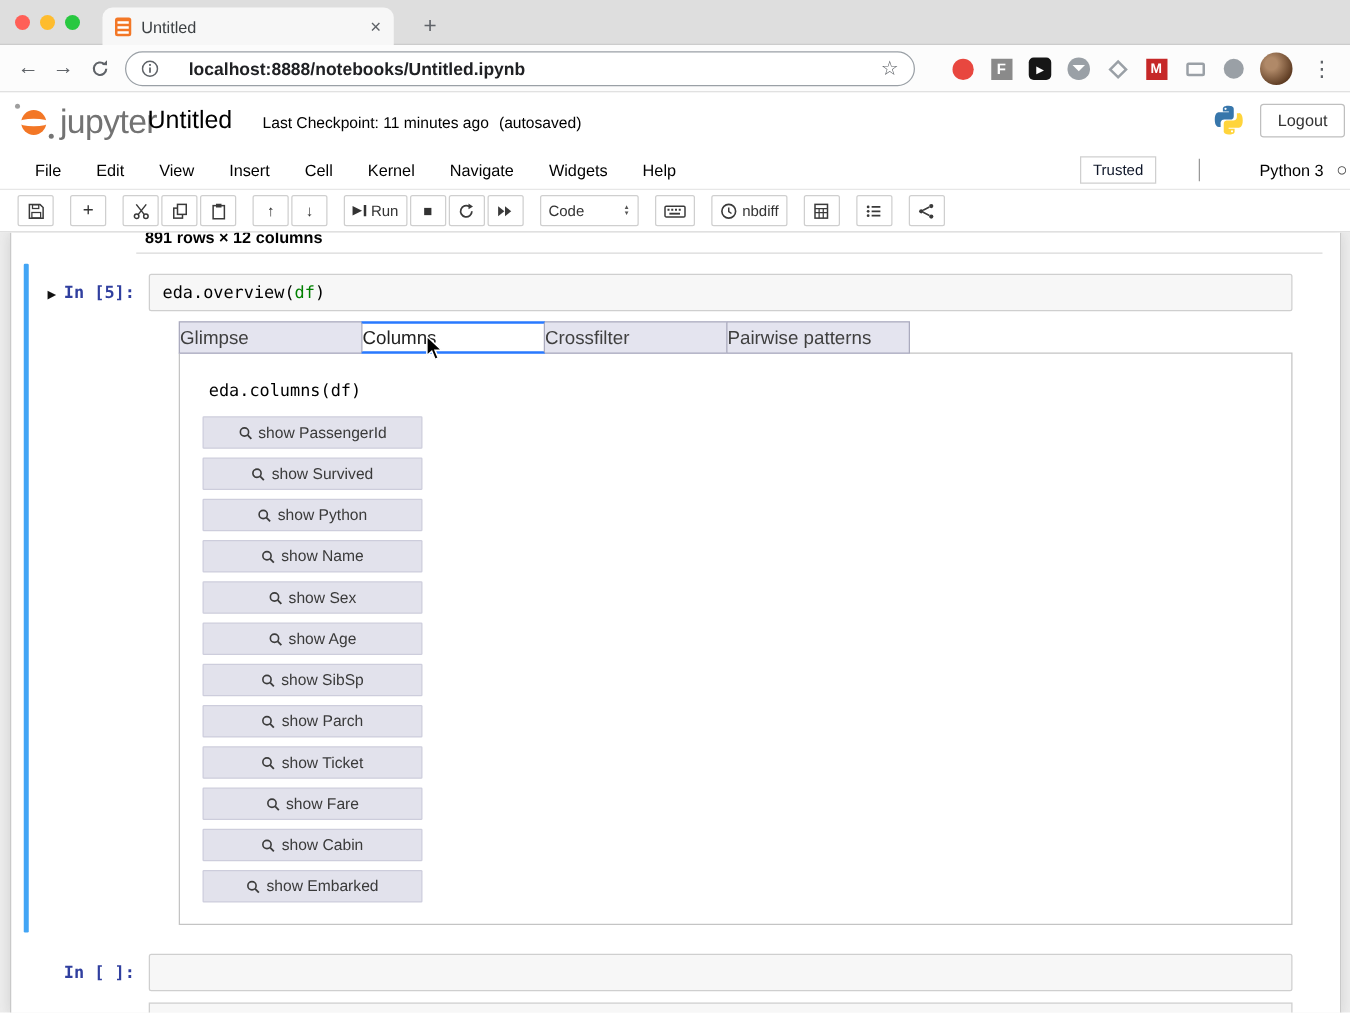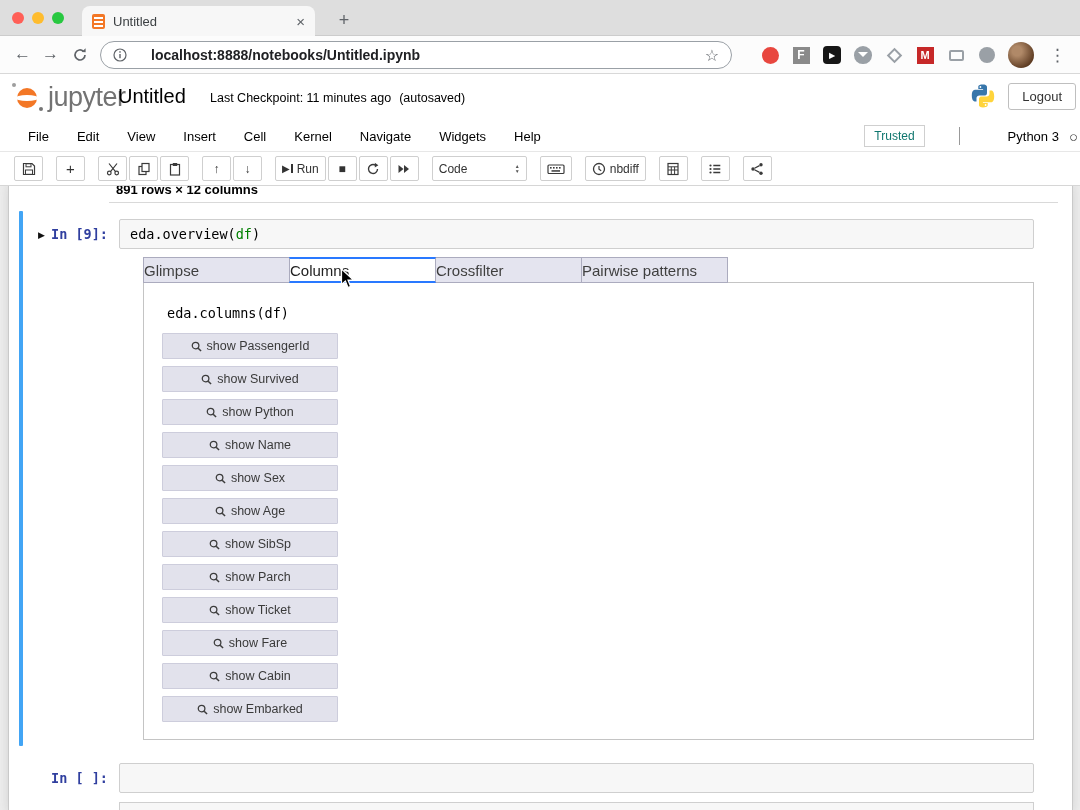--- a/index.html
+++ b/index.html
@@ -48,34 +48,34 @@
   .jtitle { position:absolute; left:118px; top:11px; font-size:20px; color:#000; }
   .jcheckpoint { position:absolute; left:210px; top:17px; font-size:12.5px; color:#000; }
   .jautosaved { margin-left:8px; }
   .pylogo { position:absolute; right:84px; top:9px; }
   .logout { position:absolute; right:4px; top:9px; padding:5px 13px; border:1px solid #BFBFBF; border-radius:3px; font-size:13px; color:#333; background:#fff; }
   
   .menubar { position:absolute; top:121px; left:0; right:0; height:31px; background:#fff; border-bottom:1px solid #E7E7E7;
     display:flex; align-items:center; padding-left:28px; gap:28px; font-size:13px; }
   .menu-item { white-space:nowrap; }
   .menu-right { position:absolute; right:2px; top:0; height:100%; display:flex; align-items:center; gap:10px; }
-  .trusted { border:1px solid #CFCFCF; padding:3px 9px; font-size:12px; color:#0f766e; margin-right:24px; background:#fff; }
+  .trusted { border:1px solid #CFCFCF; padding:3px 9px; font-size:12px; color:#0f172a; margin-right:24px; background:#fff; }
   .kdivider { width:1px; height:18px; background:#999; }
   .kernel-name { font-size:13px;padding-left:38px; }
   .kernel-circle { font-size:15px; color:#444; }
   
   .toolbar { position:absolute; top:152px; left:0; right:0; height:34px; background:#fff; border-bottom:1px solid #D6D6D6;
     display:flex; align-items:center; padding-left:14px; }
   .tgroup { display:flex; gap:2px; margin-right:13px; }
   .tbtn { min-width:29px; height:25px; border:1px solid #CFCFCF; border-radius:2px; background:#fff; color:#333;
     display:inline-flex; align-items:center; justify-content:center; font-size:12px; padding:0 6px; gap:4px; font-family:"Liberation Sans",sans-serif; }
   .tbtn svg { display:block; }
   .glyph { font-size:12px; line-height:1; }
   .runbar { width:2px; height:9px; background:#333; margin-left:-3px; }
-  .cellselect { width:95px; justify-content:space-between; }
+  .cellselect { width:79px; justify-content:space-between; }
   .sel-arrows { display:flex; flex-direction:column; font-size:5px; line-height:4.5px; color:#555; }
   
   .nbarea { position:absolute; top:186px; left:0; right:0; bottom:0; background:#EDEDED; overflow:hidden; }
   .container { position:absolute; left:8px; right:7px; top:0; bottom:-2px; background:#fff; border:1px solid #C9C9C9; border-top:none;
     box-shadow:0 0 10px rgba(80,80,80,0.18); overflow:hidden; }
   .prev-output { position:absolute; left:107px; top:-4px; font-size:13px; font-weight:600; color:#000; }
   .topline { position:absolute; left:100px; right:14px; top:16px; height:1px; background:#D9D9D9; }
   .sel-bar { position:absolute; left:10px; top:25px; width:4px; height:535px; background:#42A5F5; border-radius:1px; }
   .prompt-marker { position:absolute; left:29px; top:44px; font-size:9px; color:#111; }
   .in-prompt { position:absolute; left:42px; top:40px; font-family:"DejaVu Sans Mono",monospace; font-size:13.5px; font-weight:bold; color:#303F9F; }
@@ -331,21 +331,21 @@
 </div>
 
 <div class="nbarea">
   <div class="container">
 
     <div class="prev-output">891 rows × 12 columns</div>
     <div class="topline"></div>
 
     <div class="sel-bar"></div>
     <span class="prompt-marker">▶</span>
-    <span class="in-prompt">In [9]:</span>
+    <span class="in-prompt">In [5]:</span>
     <div class="code-input">
       <span><span>eda.overview(</span><span class="code-arg">df</span><span>)</span></span>
     </div>
 
     <div class="wtabs">
       <div class="wtab">Glimpse</div>
       <div class="wtab active">Columns</div>
       <div class="wtab">Crossfilter</div>
       <div class="wtab">Pairwise patterns</div>
     </div>

